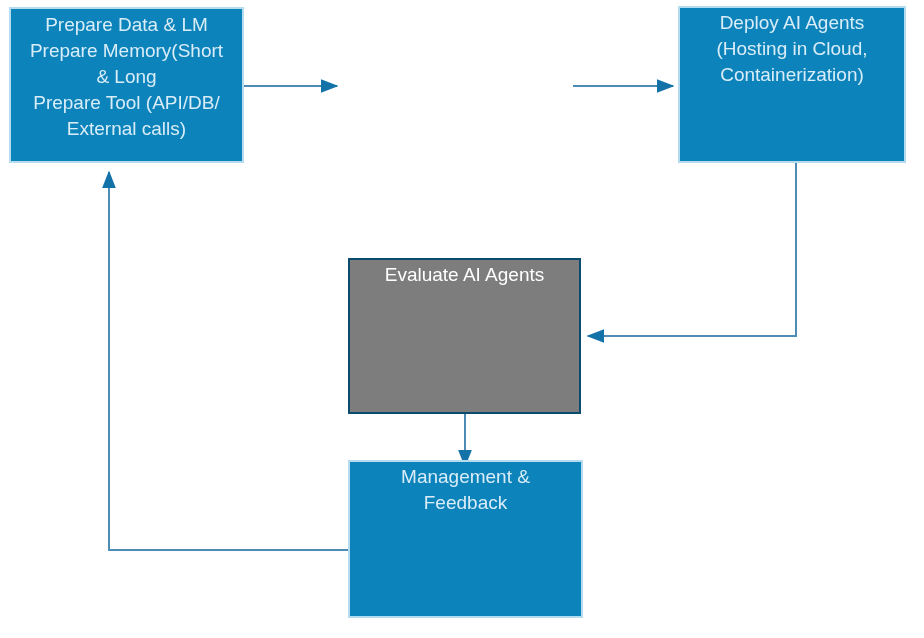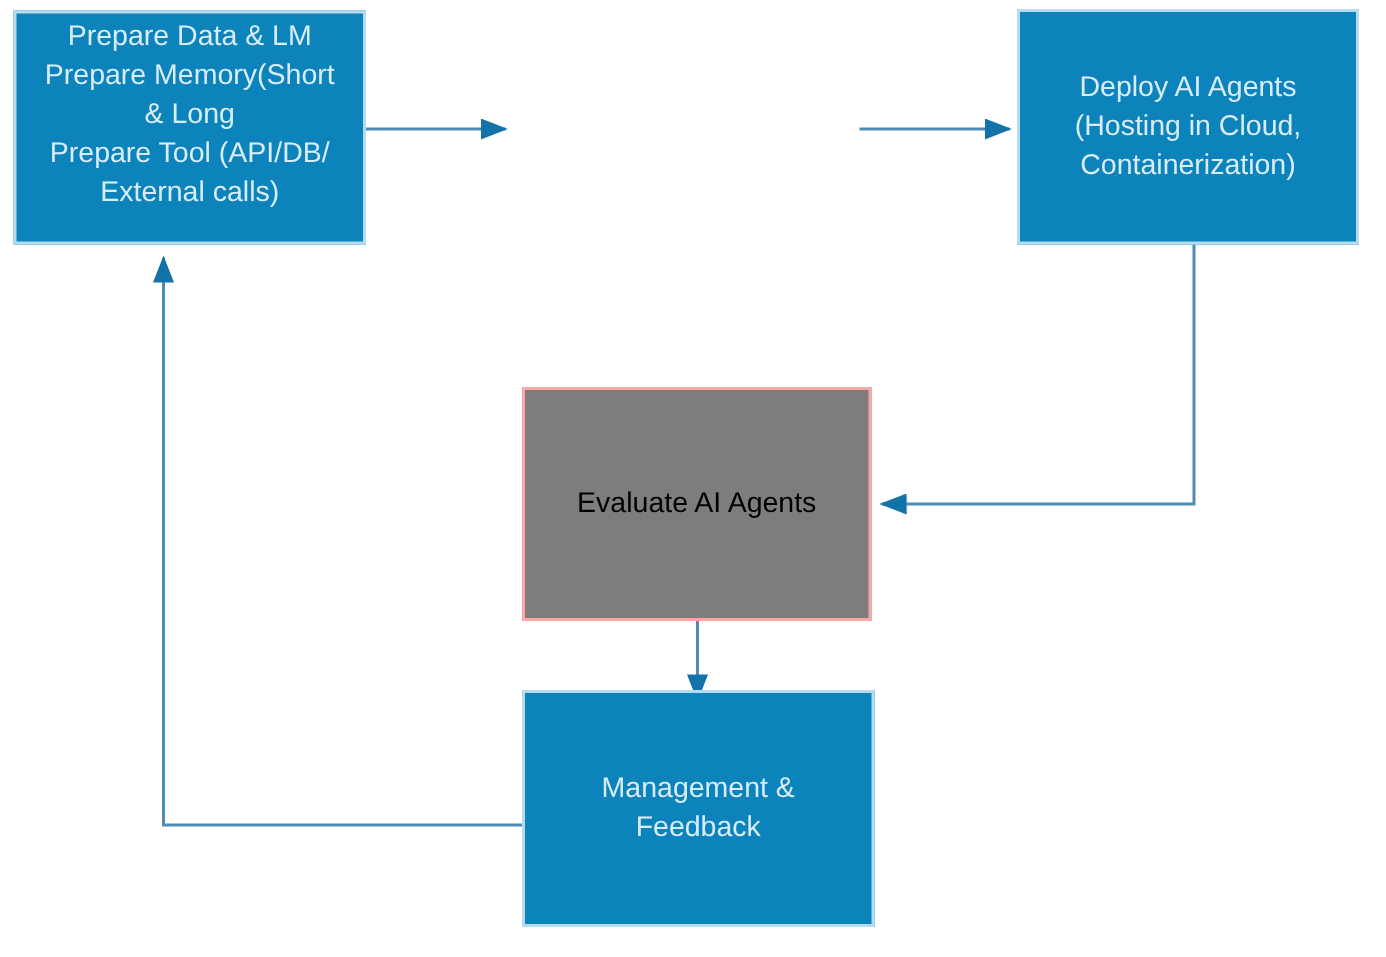--- a/index.html
+++ b/index.html
@@ -20,37 +20,37 @@
     position: absolute;
     left: 0;
     top: 0;
     width: 924px;
     height: 638px;
   }
   .node {
     position: absolute;
     box-sizing: border-box;
     display: flex;
-    align-items: center;
+    align-items: flex-start;
     justify-content: center;
     text-align: center;
     font-size: 19px;
     line-height: 26px;
     white-space: pre-line;
     padding: 2px 6px;
   }
   .node-blue {
     background: #0c83ba;
     border: 2px solid #b5dcee;
     color: #d9edf8;
   }
   .node-gray {
     background: #7d7d7d;
-    border: 2px solid #fca5a5;
-    color: #000000;
+    border: 2px solid #0c4a6e;
+    color: #ffffff;
   }
   #node-prepare {
     left: 9px;
     top: 7px;
     width: 235px;
     height: 156px;
     align-items: flex-start;
     padding-top: 3px;
   }
   #node-create {

